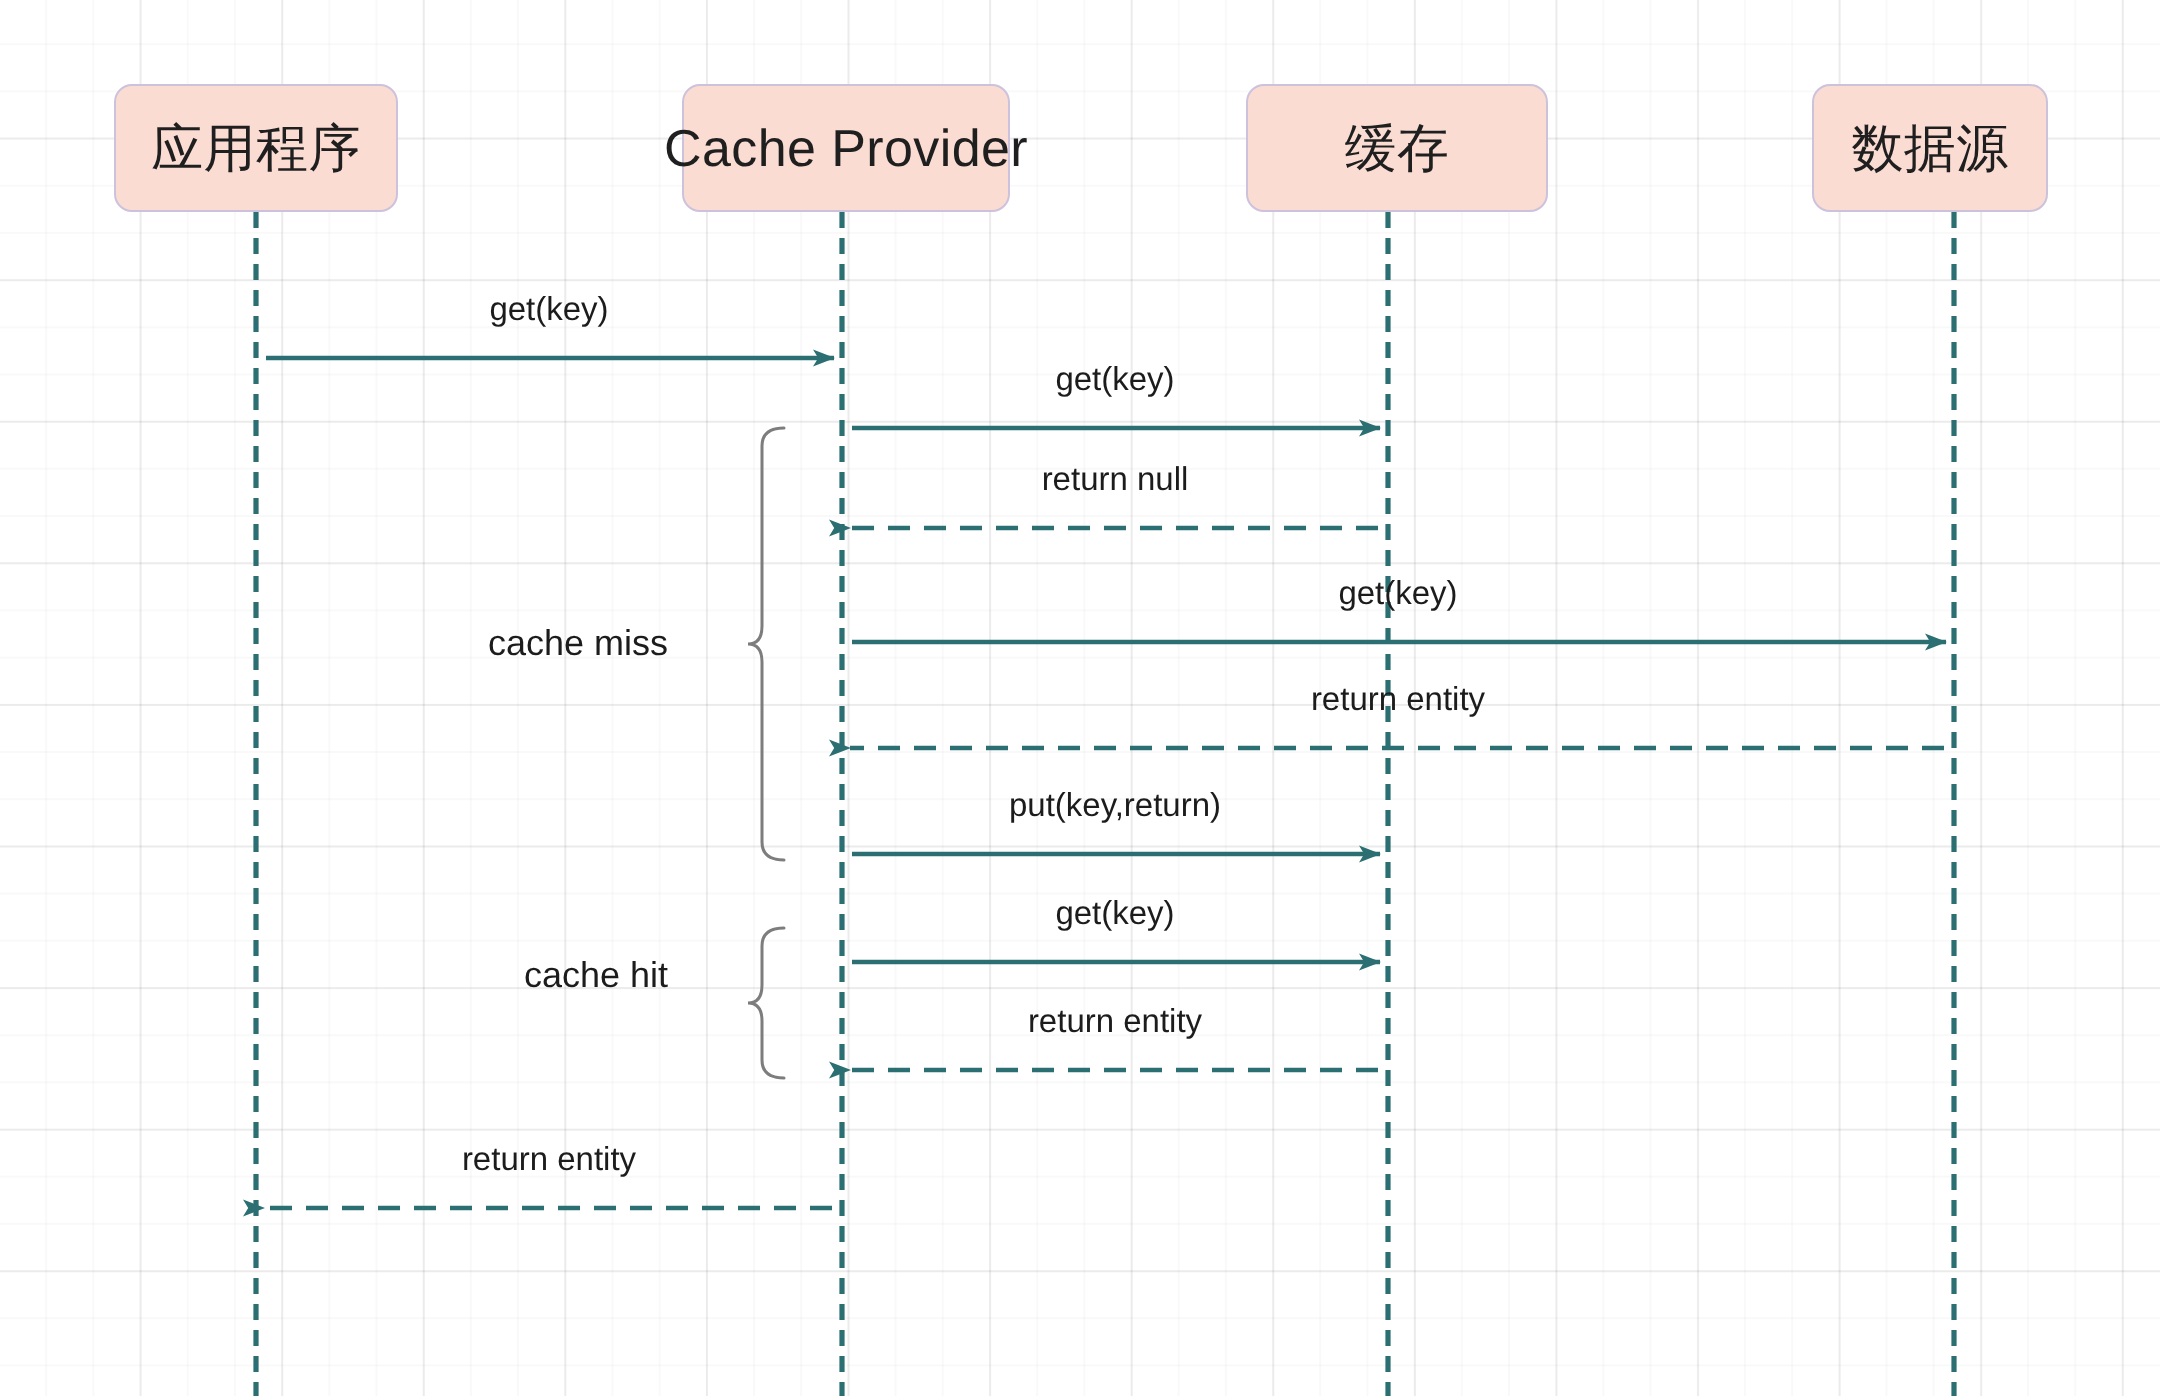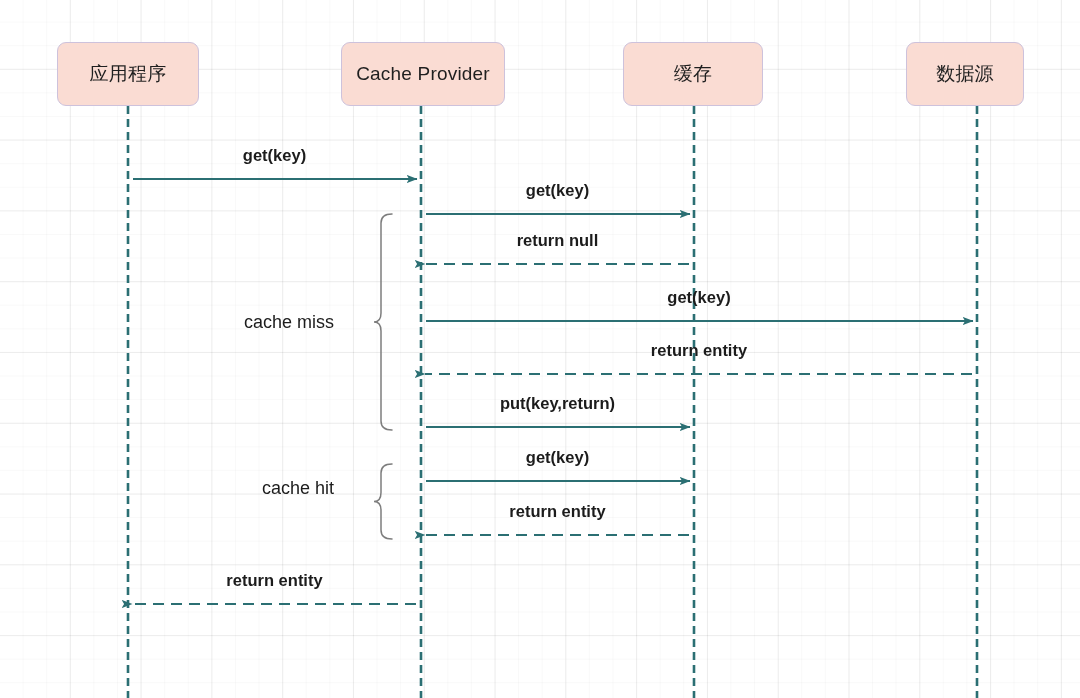--- a/index.html
+++ b/index.html
@@ -36,32 +36,31 @@
   .participant-box {
     position: absolute;
     box-sizing: border-box;
     background: #fadcd3;
     border: 1.6px solid #cdc2dc;
     border-radius: 9px;
     display: flex;
     align-items: center;
     justify-content: center;
     color: #1f1f1f;
-    font-size: 19px;
+    font-size: 26px;
     letter-spacing: 0.2px;
     white-space: nowrap;
   }
   .msg-label {
     position: absolute;
     transform: translateX(-50%);
     color: #1c1c1c;
     font-size: 16.5px;
     white-space: nowrap;
     text-align: center;
-    font-weight: bold;
   }
   .group-label {
     position: absolute;
     transform: translate(-100%, -50%);
     color: #1c1c1c;
     font-size: 18px;
     white-space: nowrap;
   }
 </style>
 </head>
@@ -97,21 +96,21 @@
       </g>
     <g id="braces">
         <path d="M 392 214 q -11 0 -11 9 L 381 313 q 0 9 -7 9 q 7 0 7 9 L 381 421 q 0 9 11 9" fill="none" stroke="#7d7d7d" stroke-width="1.5" stroke-linecap="round"></path>
         <path d="M 392 464 q -11 0 -11 9 L 381 492.5 q 0 9 -7 9 q 7 0 7 9 L 381 530 q 0 9 11 9" fill="none" stroke="#7d7d7d" stroke-width="1.5" stroke-linecap="round"></path>
       </g>
   </svg>
 
   <div id="participants">
       <div class="participant-box" style="left: 57px; top: 42px; width: 142px; height: 64px; background: rgb(250, 220, 211); border-color: rgb(205, 194, 220);">应用程序</div>
       <div class="participant-box" style="left: 341px; top: 42px; width: 164px; height: 64px; background: rgb(250, 220, 211); border-color: rgb(205, 194, 220);">Cache Provider</div>
-      <div class="participant-box" style="left: 623px; top: 42px; width: 140px; height: 64px; background: rgb(250, 220, 211); border-color: rgb(205, 194, 220);">缓存</div>
+      <div class="participant-box" style="left: 623px; top: 42px; width: 151px; height: 64px; background: rgb(250, 220, 211); border-color: rgb(205, 194, 220);">缓存</div>
       <div class="participant-box" style="left: 906px; top: 42px; width: 118px; height: 64px; background: rgb(250, 220, 211); border-color: rgb(205, 194, 220);">数据源</div>
     </div>
   <div id="labels">
       <div class="msg-label" style="left: 274.5px; top: 146px; color: rgb(28, 28, 28);">get(key)</div>
       <div class="msg-label" style="left: 557.5px; top: 181px; color: rgb(28, 28, 28);">get(key)</div>
       <div class="msg-label" style="left: 557.5px; top: 231px; color: rgb(28, 28, 28);">return null</div>
       <div class="msg-label" style="left: 699px; top: 288px; color: rgb(28, 28, 28);">get(key)</div>
       <div class="msg-label" style="left: 699px; top: 341px; color: rgb(28, 28, 28);">return entity</div>
       <div class="msg-label" style="left: 557.5px; top: 394px; color: rgb(28, 28, 28);">put(key,return)</div>
       <div class="msg-label" style="left: 557.5px; top: 448px; color: rgb(28, 28, 28);">get(key)</div>

